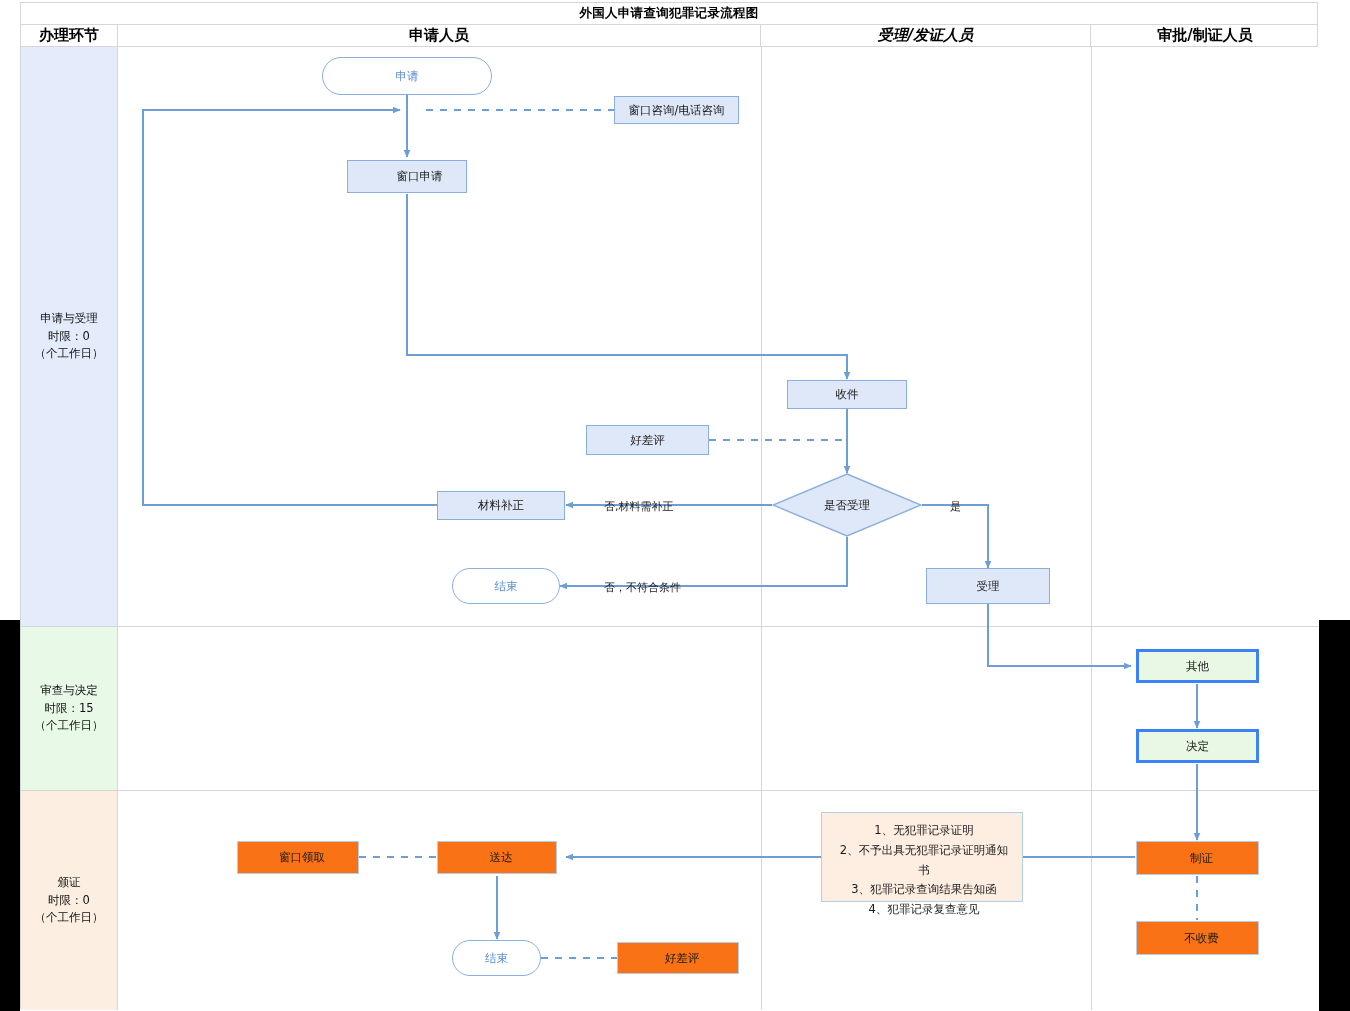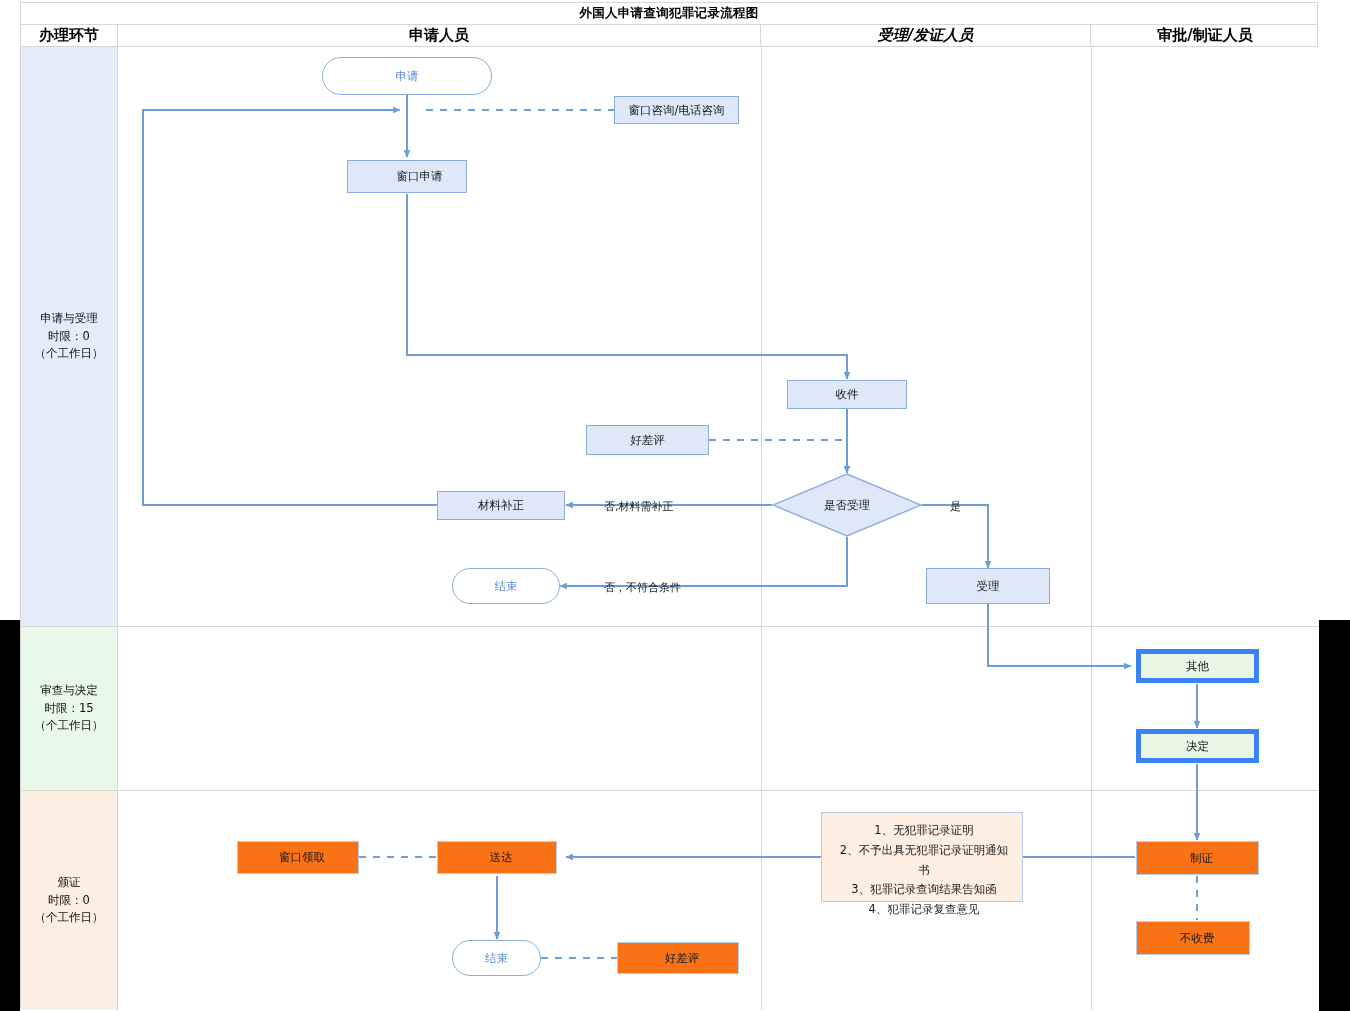--- a/index.html
+++ b/index.html
@@ -53,21 +53,21 @@
   #vs2{left:1070px;}
 
   
   #wires{position:absolute;left:0;top:0;width:1350px;height:1011px;pointer-events:none;}
 
   
   .node{position:absolute;box-sizing:border-box;display:flex;align-items:center;
         justify-content:center;text-align:center;font-size:11.5px;line-height:1.45;
         color:#1a1a1a;}
   .n-blue{background:#dfe8f8;border:1px solid #8aaedd;}
-  .n-green{background:#e9f8e4;border:5px solid #3b82f6;}
+  .n-green{background:#e9f8e4;border:3px solid #3b82f6;}
   .n-peach{background:#f97316;border:1px solid #b6cdea;padding-left:8px;}
   .n-term{background:#ffffff;border:1px solid #8aaedd;border-radius:26px;
           color:#5b8bd0;align-items:center;}
   .n-diamond{background:transparent;border:none;}
   .diamond-shape{position:absolute;left:0;top:0;width:100%;height:100%;}
   .diamond-label{position:relative;z-index:2;font-size:11.5px;color:#1a1a1a;}
   .n-list{background:#fdeee1;border:1px solid #b6cdea;display:block;
           text-align:left;padding:8px 10px 8px 14px;font-size:11.5px;line-height:1.72;}
 
   
@@ -215,21 +215,21 @@
   </div>
 
   <div class="node n-green" style="left:1136px;top:729px;width:123px;height:34px;">
     <span>决定</span>
   </div>
 
   <div class="node n-peach" style="left:1136px;top:841px;width:123px;height:34px;">
     <span>制证</span>
   </div>
 
-  <div class="node n-peach" style="left:1136px;top:921px;width:114px;height:34px;">
+  <div class="node n-peach" style="left:1136px;top:921px;width:123px;height:34px;">
     <span>不收费</span>
   </div>
 
   <div class="node n-list" style="left:821px;top:812px;width:202px;height:90px;text-align:center;">
     <div>1、无犯罪记录证明</div>
     <div>2、不予出具无犯罪记录证明通知书</div>
     <div>3、犯罪记录查询结果告知函</div>
     <div>4、犯罪记录复查意见</div>
   </div>
 

